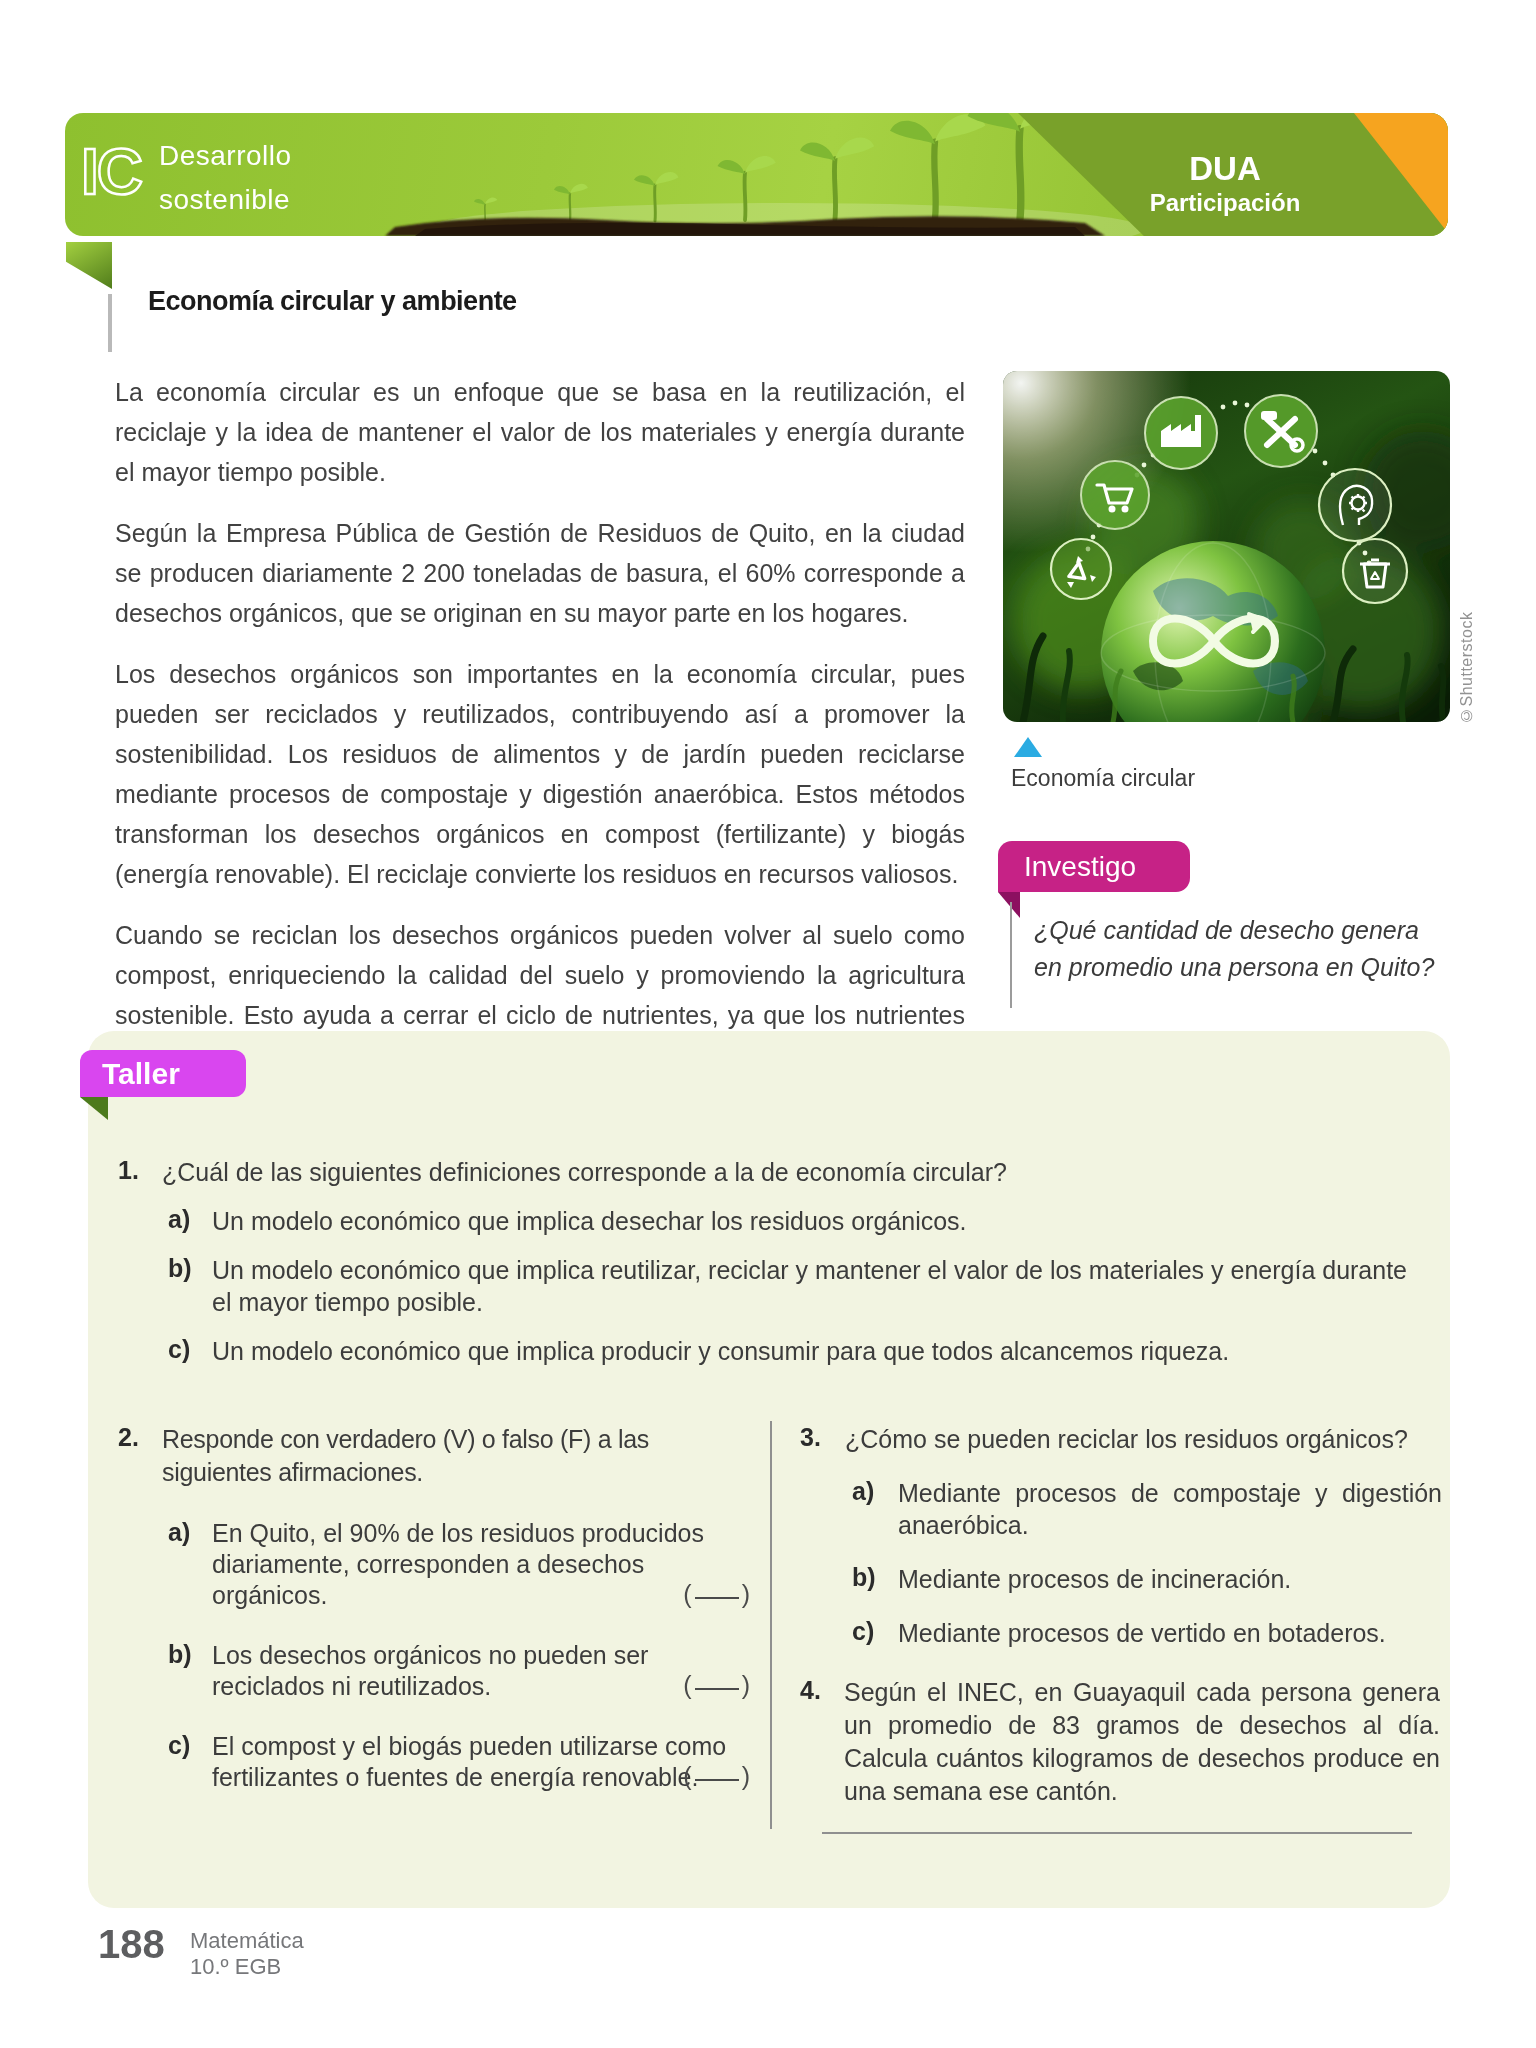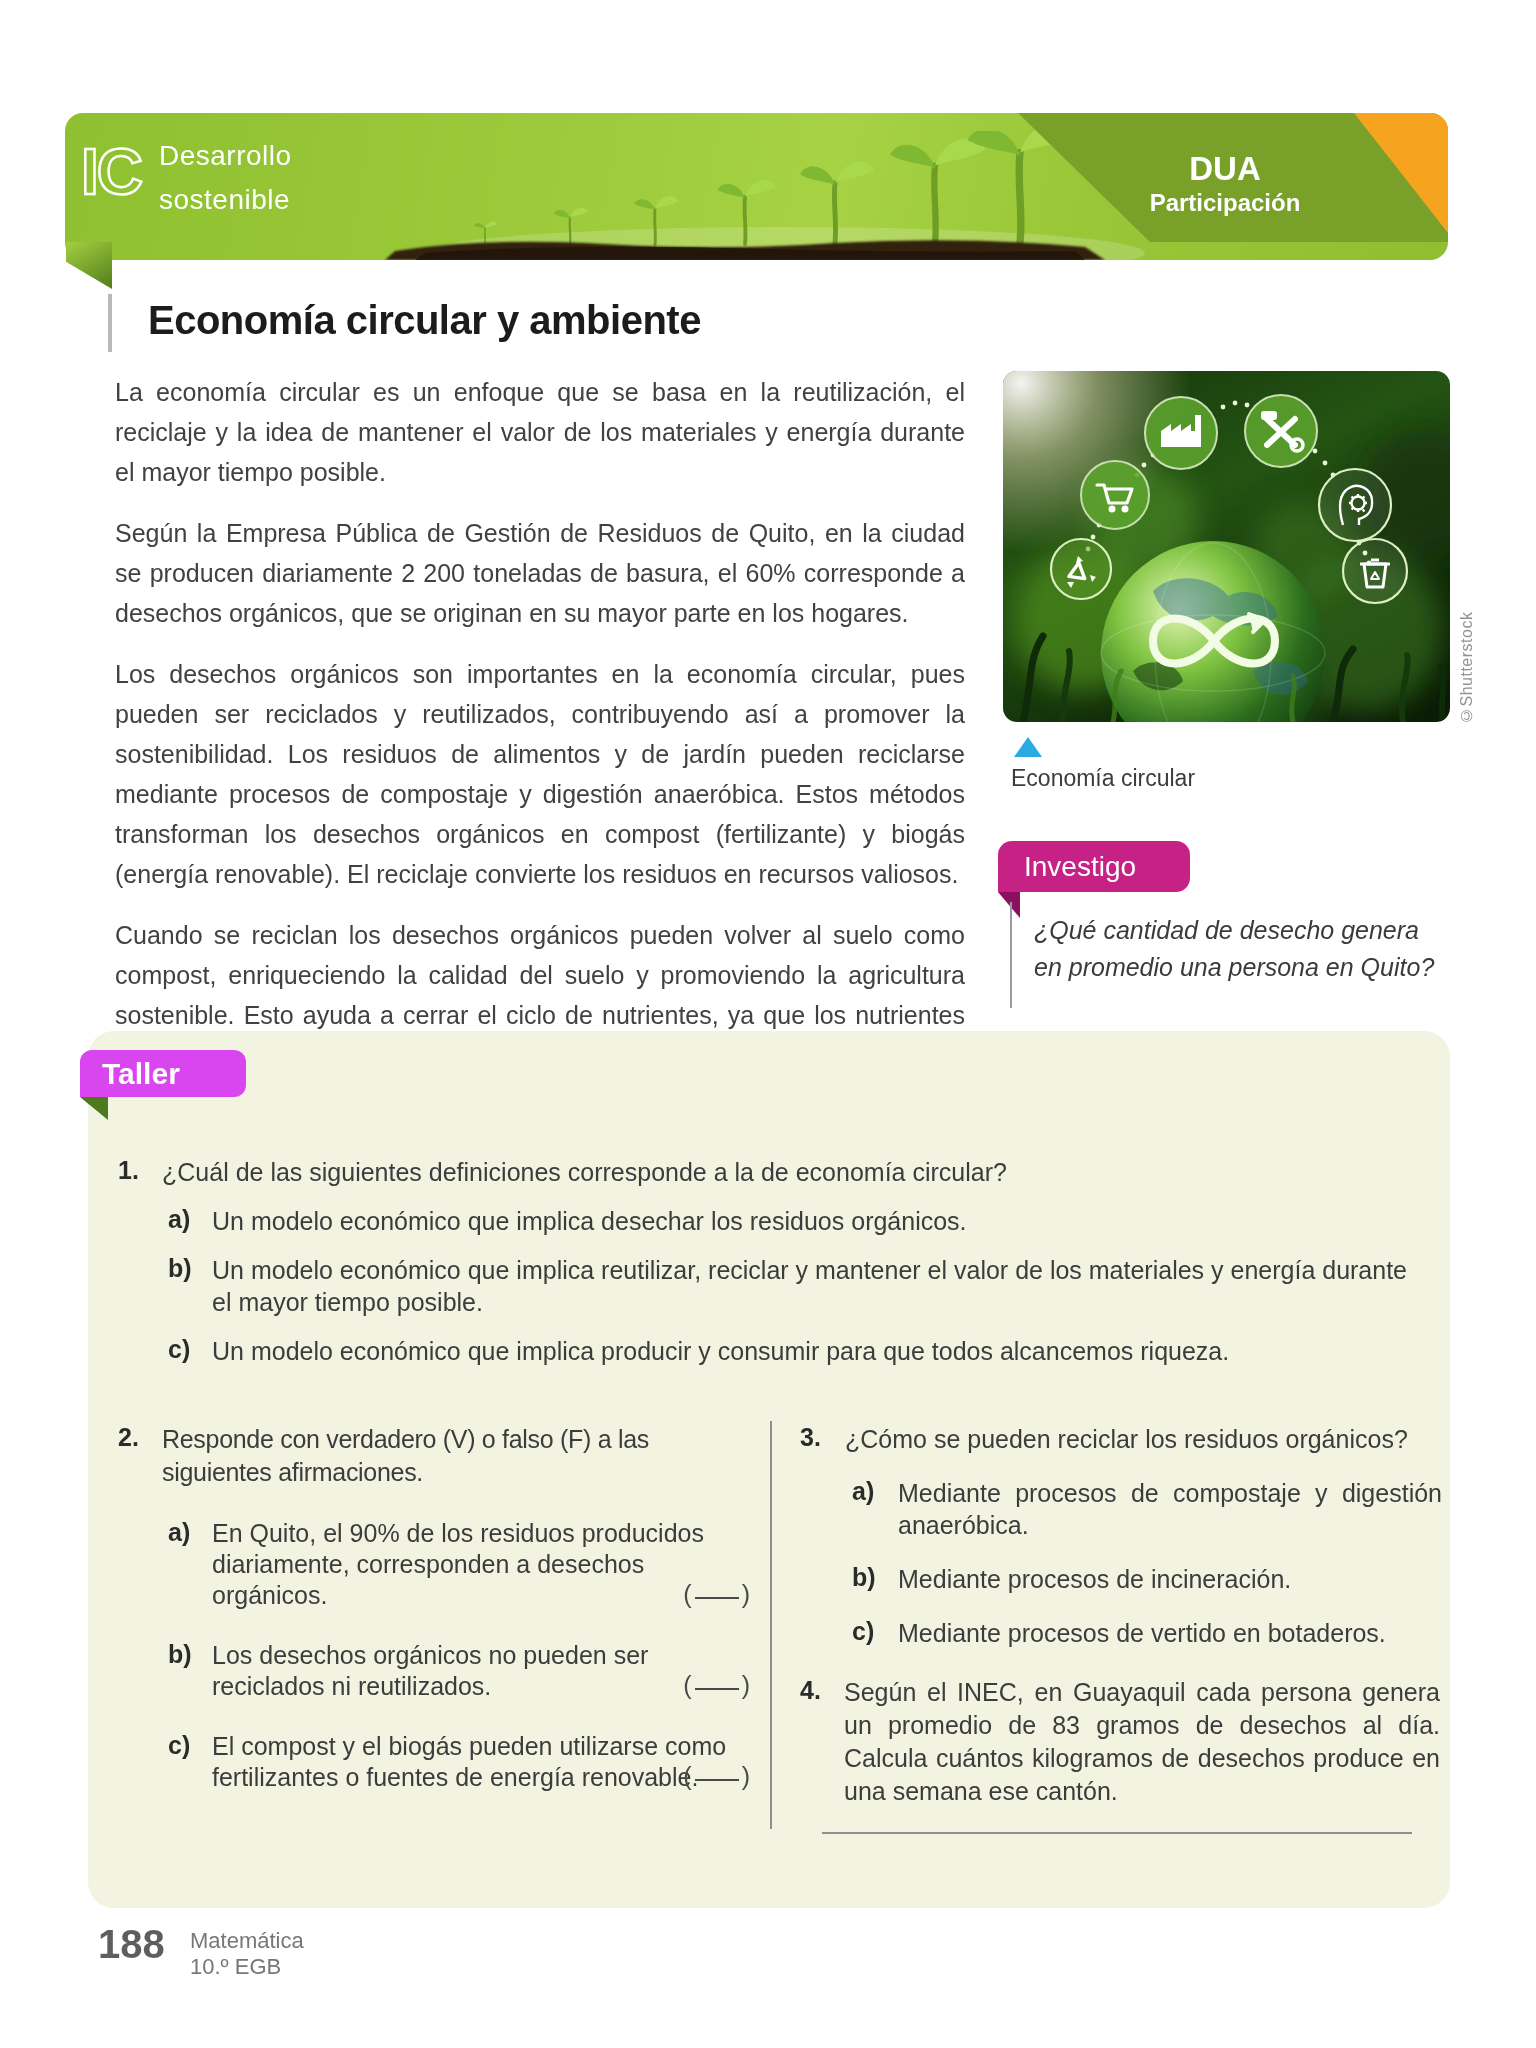--- a/index.html
+++ b/index.html
@@ -1,39 +1,39 @@
 <!DOCTYPE html>
 <html><head>
 <meta charset="utf-8">
 <style>
   html,body{margin:0;padding:0;background:#e9e9e9;}
   #page{position:relative;width:1536px;height:2048px;background:#ffffff;overflow:hidden;
         font-family:"Liberation Sans",sans-serif;}
 
   
-  #banner{position:absolute;left:65px;top:113px;width:1383px;height:147px;border-radius:18px;
+  #banner{position:absolute;left:65px;top:113px;width:1383px;height:123px;border-radius:18px;
           overflow:hidden;background:linear-gradient(100deg,#8ec02f 0%,#9cca3a 35%,#a6d243 55%,#98c637 75%,#8fbe31 100%);}
   #banner-sprouts{position:absolute;left:300px;bottom:0;width:780px;height:129px;}
   #banner-olive{position:absolute;left:0;top:0;width:1383px;height:129px;background:#79a12a;
           clip-path:polygon(953px 0,1383px 0,1383px 129px,1085px 129px);}
   #banner-orange{position:absolute;left:0;top:0;width:1383px;height:129px;background:#f6a41f;
           clip-path:polygon(1289px 0,1383px 0,1383px 120px);}
   #logo-ic{position:absolute;left:16px;top:22px;font-size:64px;font-weight:700;letter-spacing:-2px;
           color:transparent;-webkit-text-stroke:2.5px #ffffff;}
   #program-name{position:absolute;left:94px;top:21px;color:#ffffff;font-size:28px;line-height:44px;font-weight:400;letter-spacing:.5px;}
   #dua-badge{position:absolute;left:1030px;top:25px;width:260px;text-align:center;color:#ffffff;margin-top:12px;}
   #dua-badge .t1{font-size:33px;font-weight:700;line-height:38px;}
   #dua-badge .t2{font-size:24px;font-weight:700;line-height:30px;}
   #banner-fold{position:absolute;left:66px;top:242px;width:46px;height:47px;
           background:linear-gradient(150deg,#a3d040,#507c1b);
           clip-path:polygon(0 0,100% 0,100% 100%,0 42%);}
 
   
   #title-rule{position:absolute;left:108px;top:294px;width:4px;height:58px;background:#b9b9b9;}
-  #page-title{position:absolute;left:148px;top:298px;font-size:40px;font-weight:700;color:#1c1c1c;letter-spacing:-.5px;text-align:right;}
+  #page-title{position:absolute;left:148px;top:286px;font-size:27px;font-weight:700;color:#1c1c1c;letter-spacing:-.5px;text-align:right;}
 
   
   #body-col{position:absolute;left:115px;top:372px;width:850px;}
   #body-col p{margin:0 0 21px 0;font-size:25px;line-height:40px;color:#414141;text-align:justify;}
 
   
   #photo{position:absolute;left:1003px;top:371px;width:447px;height:351px;border-radius:14px;overflow:hidden;}
   #photo-credit{position:absolute;left:1458px;top:373px;height:351px;font-size:16px;color:#929292;letter-spacing:.5px;
           writing-mode:vertical-rl;transform:rotate(180deg);}
   #caption-tri{position:absolute;left:1014px;top:737px;width:0;height:0;

